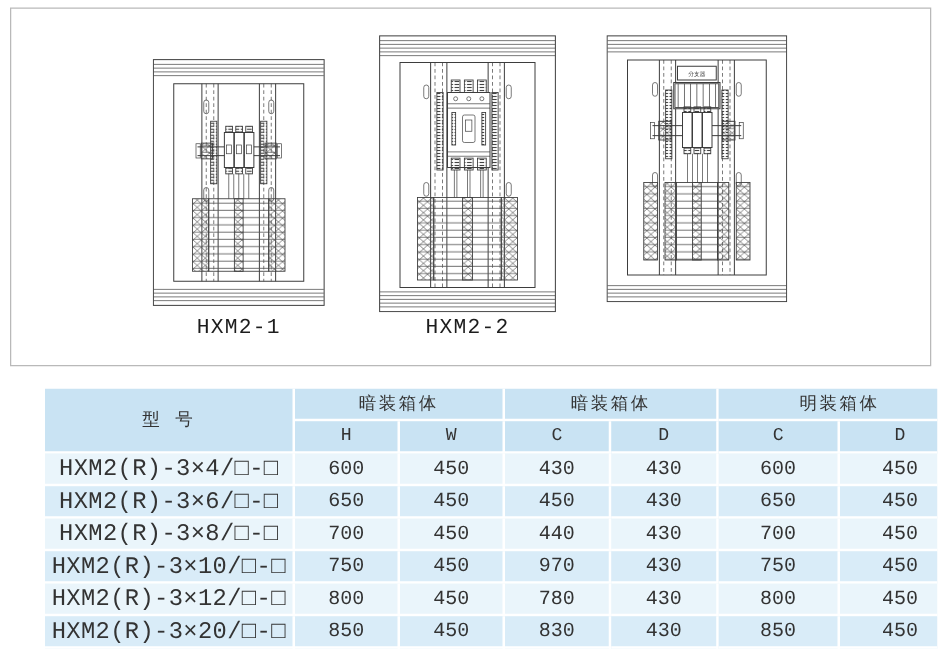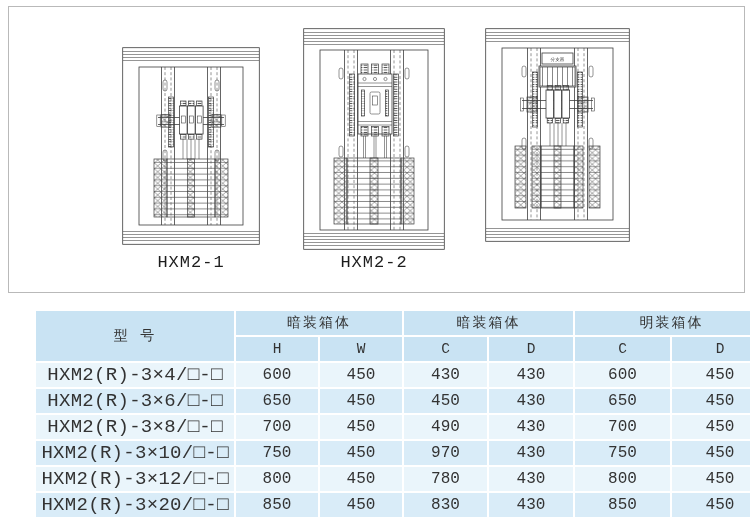--- a/index.html
+++ b/index.html
@@ -237,21 +237,21 @@
         <td>450</td>
         <td>450</td>
         <td>430</td>
         <td>650</td>
         <td>450</td>
       </tr>
       <tr class="r-light">
         <td class="model">HXM2(R)-3×8/□-□</td>
         <td>700</td>
         <td>450</td>
-        <td>490</td>
+        <td>440</td>
         <td>430</td>
         <td>700</td>
         <td>450</td>
       </tr>
       <tr class="r-dark">
         <td class="model">HXM2(R)-3×10/□-□</td>
         <td>750</td>
         <td>450</td>
         <td>970</td>
         <td>430</td>

